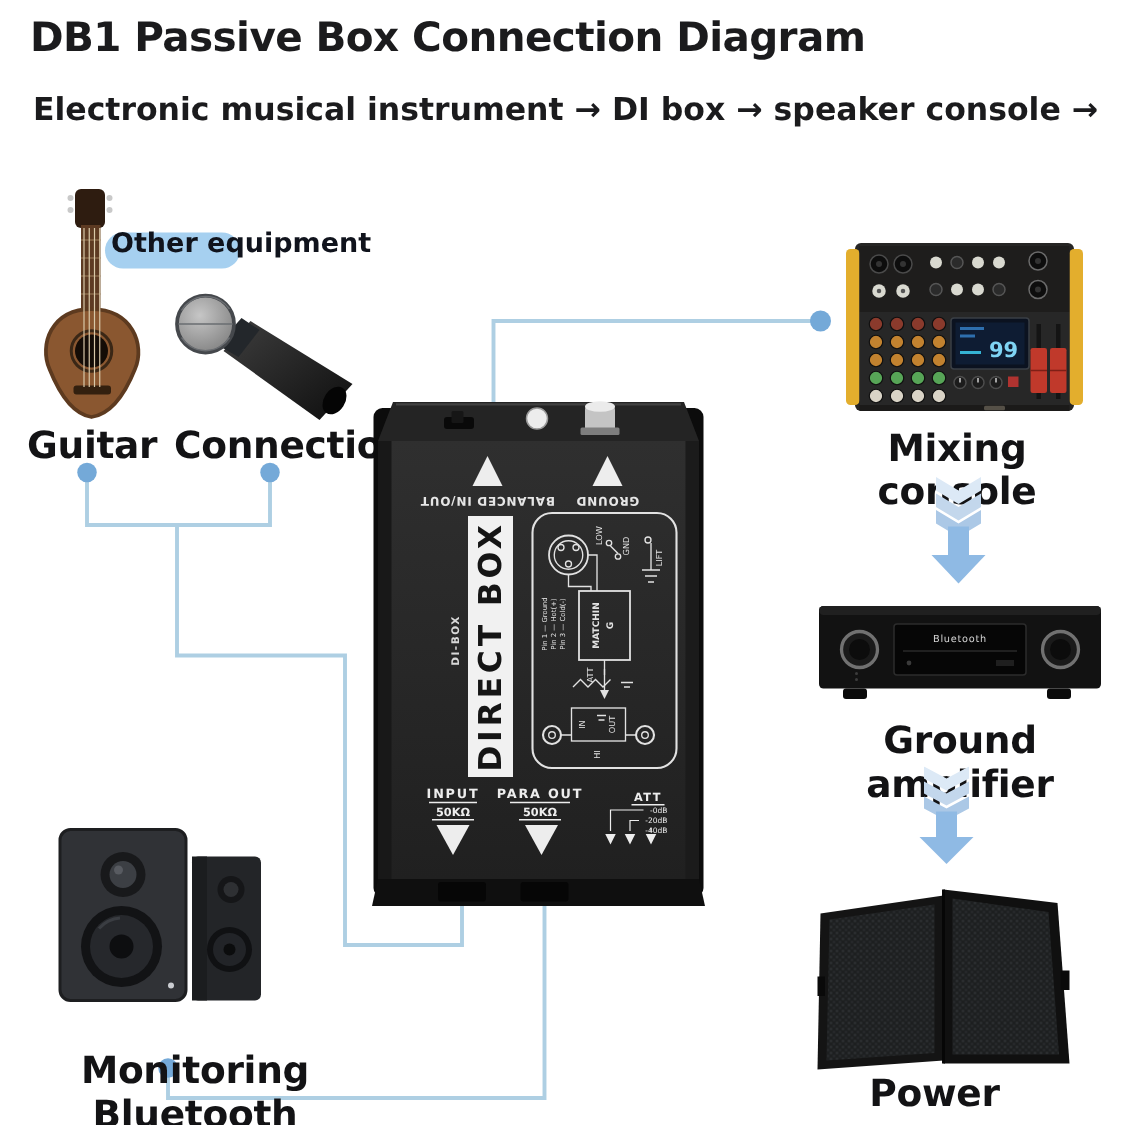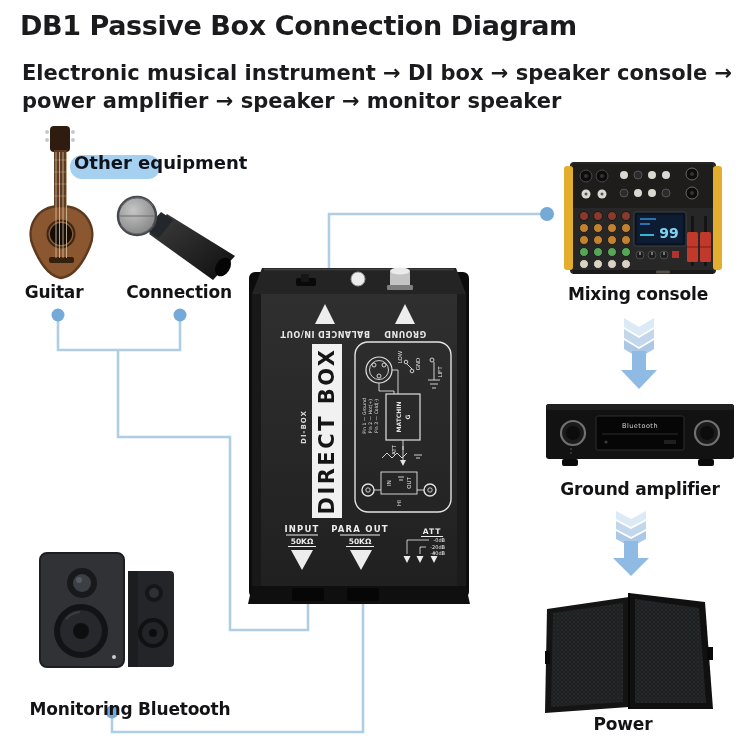--- a/index.html
+++ b/index.html
@@ -1,35 +1,34 @@
 <!DOCTYPE html>
 <html><head>
 <meta charset="utf-8">
 <style>
   html,body{margin:0;padding:0;background:#ffffff;}
   .canvas{position:relative;width:750px;height:750px;background:#ffffff;overflow:hidden;
           font-family:"DejaVu Sans","Liberation Sans",sans-serif;color:#1c1c1e;}
   .abs{position:absolute;}
   .title{left:20px;top:10px;font-size:27px;font-weight:700;letter-spacing:-0.4px;color:#1b1b1d;}
   .subtitle{left:22px;top:60px;width:715px;font-size:21px;font-weight:700;line-height:1.32;color:#1b1b1d;}
-  .device-label{font-size:17px;font-weight:700;color:#131315;text-align:center;letter-spacing:-0.2px;}
+  .device-label{font-size:25px;font-weight:700;color:#131315;text-align:center;letter-spacing:-0.2px;}
   .oe-wrap{left:70px;top:152px;height:28px;}
   .oe-pill{position:absolute;left:0;top:3px;width:90px;height:24px;border-radius:12px;}
   .oe-text{position:relative;font-size:18px;font-weight:700;color:#10131c;padding-left:4px;text-align:center;}
   svg text{font-family:"DejaVu Sans","Liberation Sans",sans-serif;}
 </style>
 </head>
 <body>
 
 <div class="canvas">
 
   <div class="abs title">DB1 Passive Box Connection Diagram</div>
   <div class="abs subtitle">
     <div>Electronic musical instrument → DI box → speaker console →</div>
-    <div>power amplifier → speaker → monitor speaker</div>
   </div>
 
   <svg class="abs" style="left:0;top:0;" width="750" height="750" viewBox="0 0 750 750">
     <g stroke="#aecfe3" stroke-width="2.6" fill="none">
       <path d="M58 318 V350 H180 V318"></path>
       <path d="M118 350 V437 H230 V630 H308 V594"></path>
       <path d="M112 714 V732 H363 V594"></path>
       <path d="M329 287 V214 H547"></path>
     </g>
     <g fill="#74a9d8">

